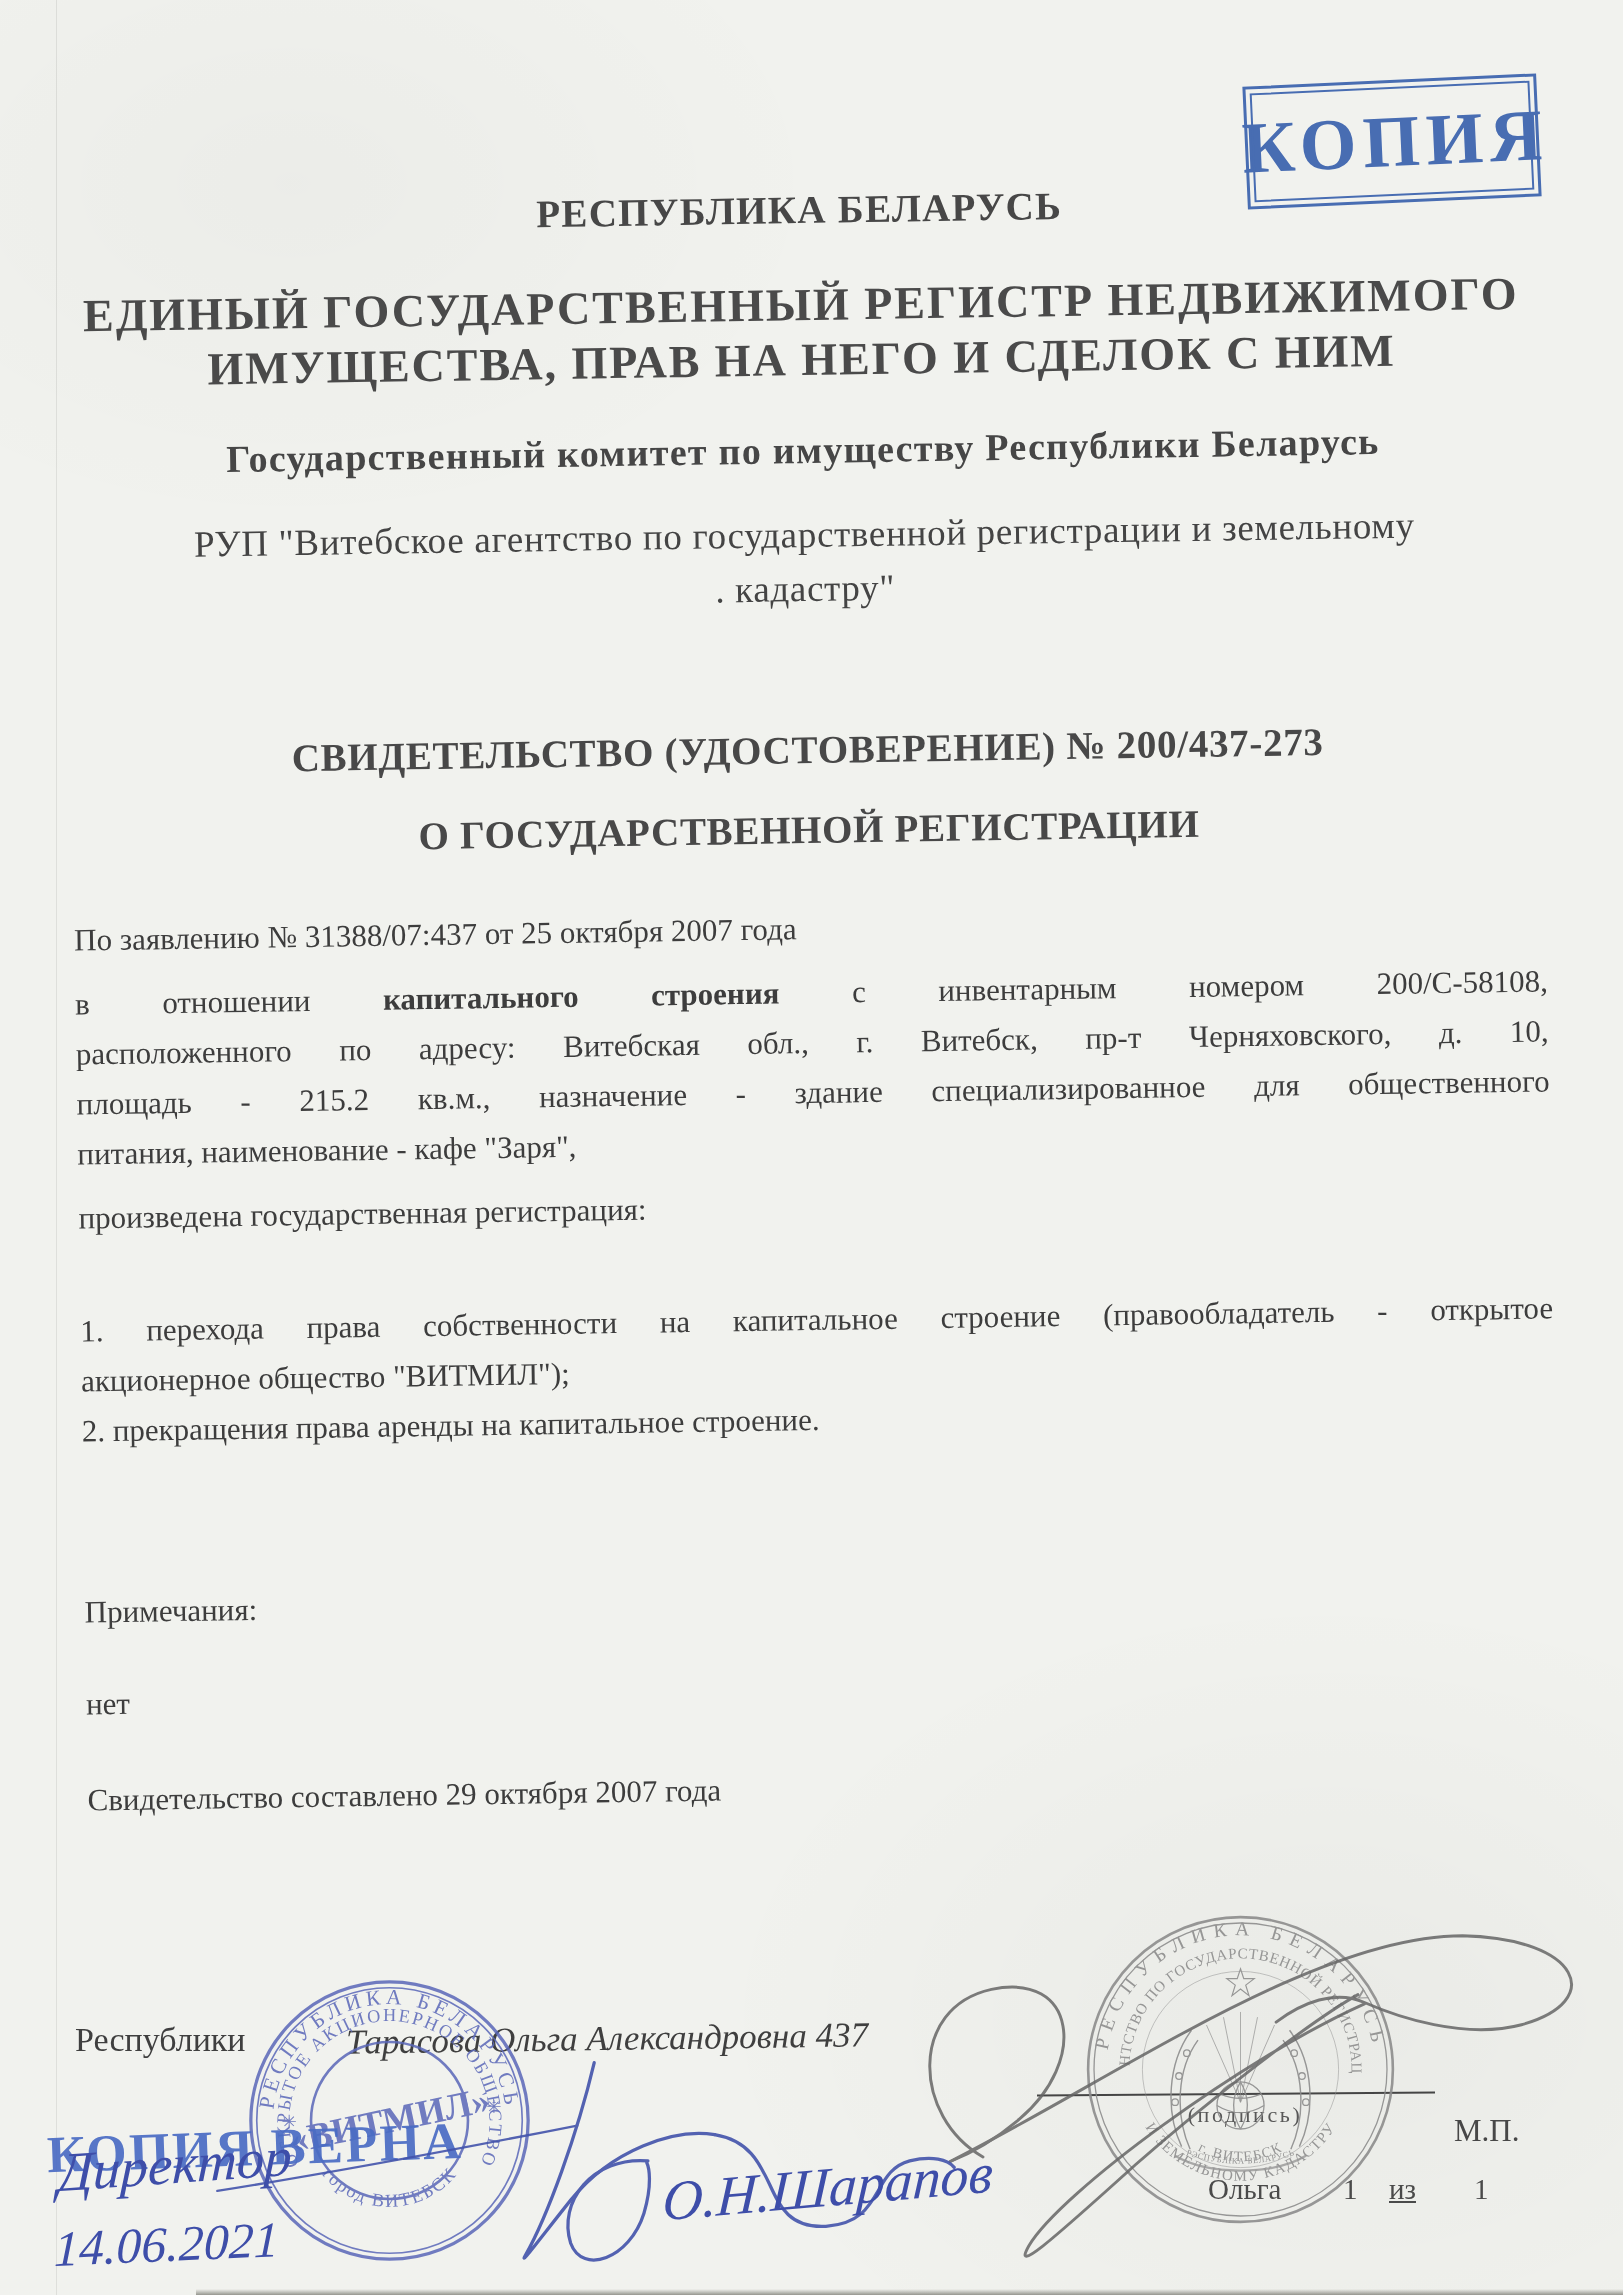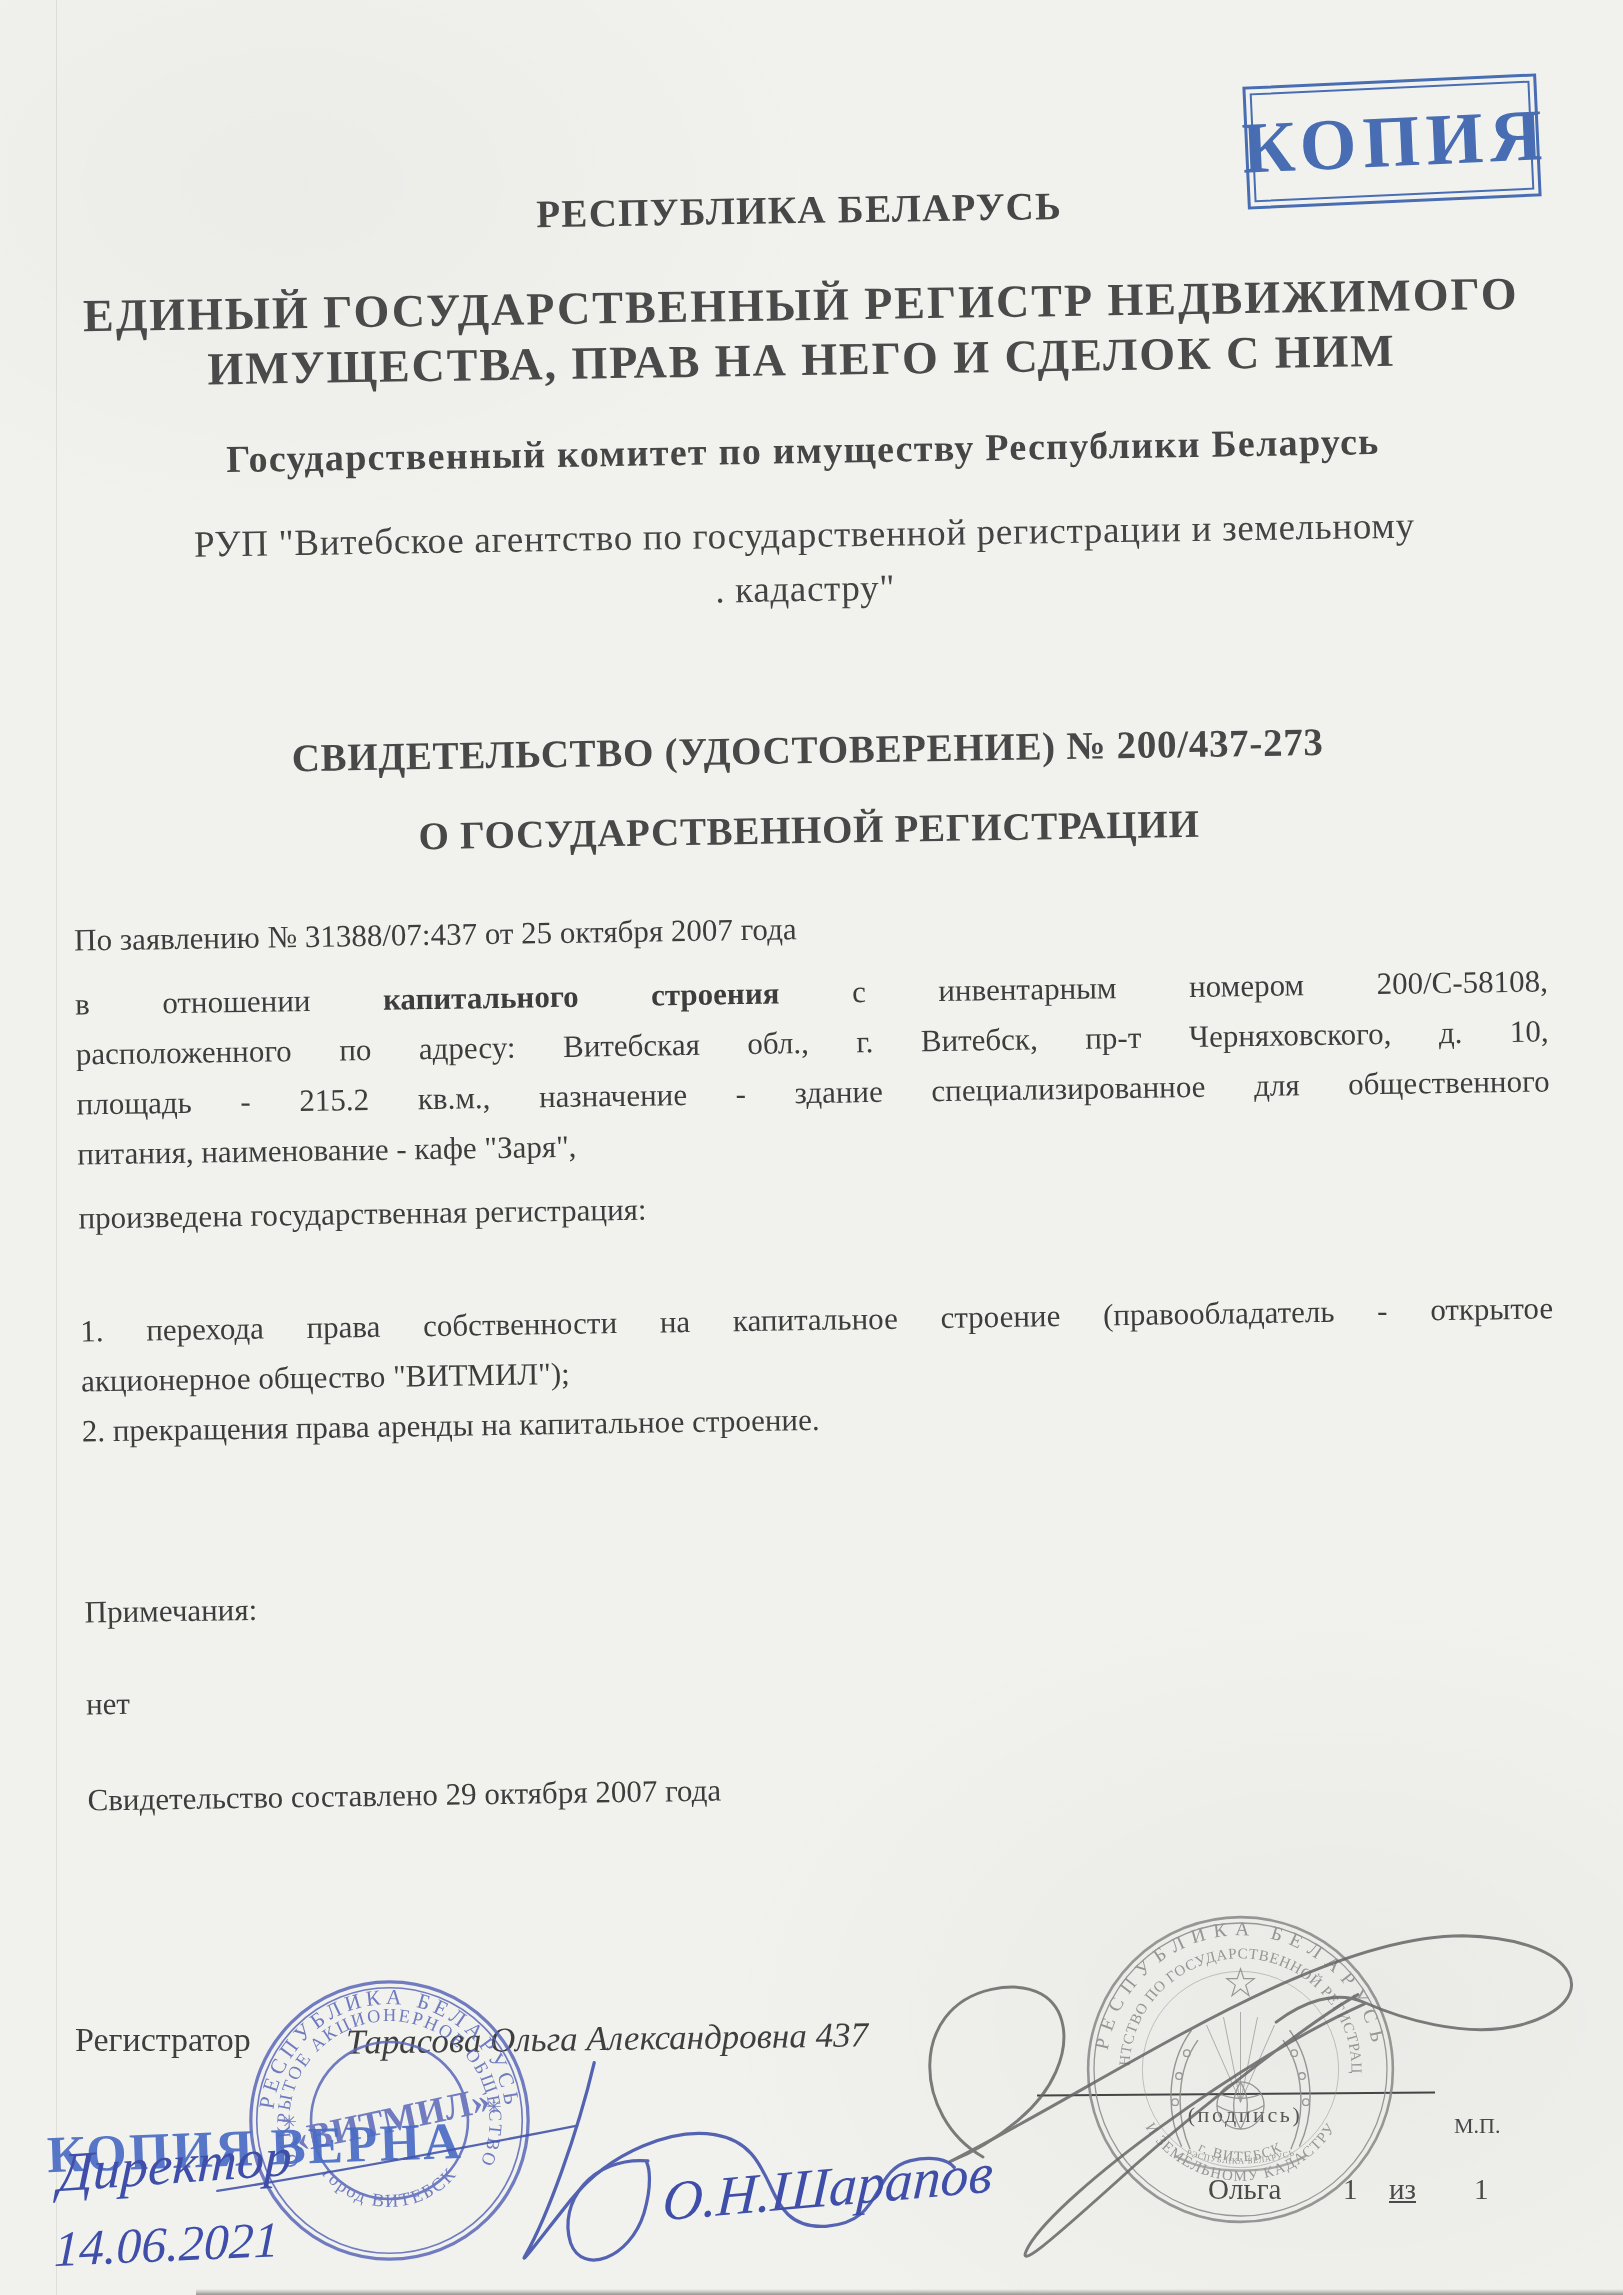--- a/index.html
+++ b/index.html
@@ -52,21 +52,21 @@
   .notesval{margin-top:54px;line-height:38px;}
   .composed{margin-top:58px;line-height:38px;}
 
   
   .registrar-label{position:absolute;left:75px;top:2021px;font-size:34px;color:#3f3f3f;z-index:1;}
   .registrar-name{position:absolute;left:346px;top:2019px;font-size:35px;font-style:italic;color:#3f3f3f;z-index:1;transform:rotate(-0.8deg);}
 
   
   .sig-line{position:absolute;left:1037px;top:2093px;width:398px;border-top:2px solid #454545;transform:rotate(-0.4deg);z-index:2;}
   .sig-caption{position:absolute;left:1147px;top:2102px;width:196px;text-align:center;font-size:22px;letter-spacing:2.6px;color:#585858;z-index:2;}
-  .mp{position:absolute;left:1454px;top:2113px;font-size:22px;color:#474747;z-index:2;}
+  .mp{position:absolute;left:1454px;top:2113px;font-size:31px;color:#474747;z-index:2;}
   .sheet-row{position:absolute;left:1208px;top:2173px;font-size:29px;color:#4a4a4a;z-index:4;}
   .sheet-row span{position:absolute;top:0;white-space:nowrap;}
   .sh-label{left:0;}
   .sh-num{left:135px;}
   .sh-of{left:181px;text-decoration:underline;}
   .sh-total{left:266px;}
 
   
   .vitmil{position:absolute;left:226px;top:1957px;width:327px;height:327px;z-index:3;opacity:.85;}
   .seal{position:absolute;left:1077px;top:1906px;width:327px;height:327px;z-index:3;opacity:.9;}
@@ -120,21 +120,21 @@
       <div class="jline">1. перехода права собственности на капитальное строение (правообладатель - открытое</div>
       <div class="lline">акционерное общество "ВИТМИЛ");</div>
     </div>
     <div class="bodytext lline">2. прекращения права аренды на капитальное строение.</div>
 
     <div class="bodytext notes">Примечания:</div>
     <div class="bodytext notesval">нет</div>
     <div class="bodytext composed">Свидетельство составлено 29 октября 2007 года</div>
   </div>
 
-  <div class="registrar-label">Регистратор</div>
+  <div class="registrar-label">Республики</div>
   <div class="registrar-name">Тарасова Ольга Александровна 437</div>
 
   <div class="sig-line"></div>
   <div class="sig-caption">(подпись)</div>
   <div class="mp">М.П.</div>
   <div class="sheet-row">
     <span class="sh-label">Ольга</span>
     <span class="sh-num">1</span>
     <span class="sh-of">из</span>
     <span class="sh-total">1</span>

